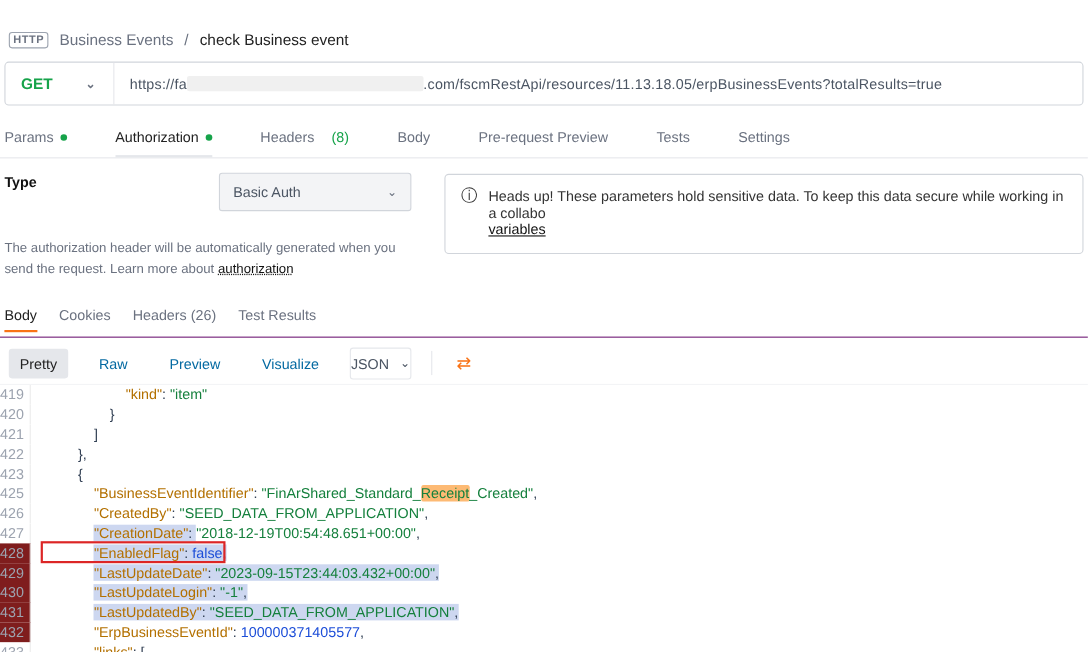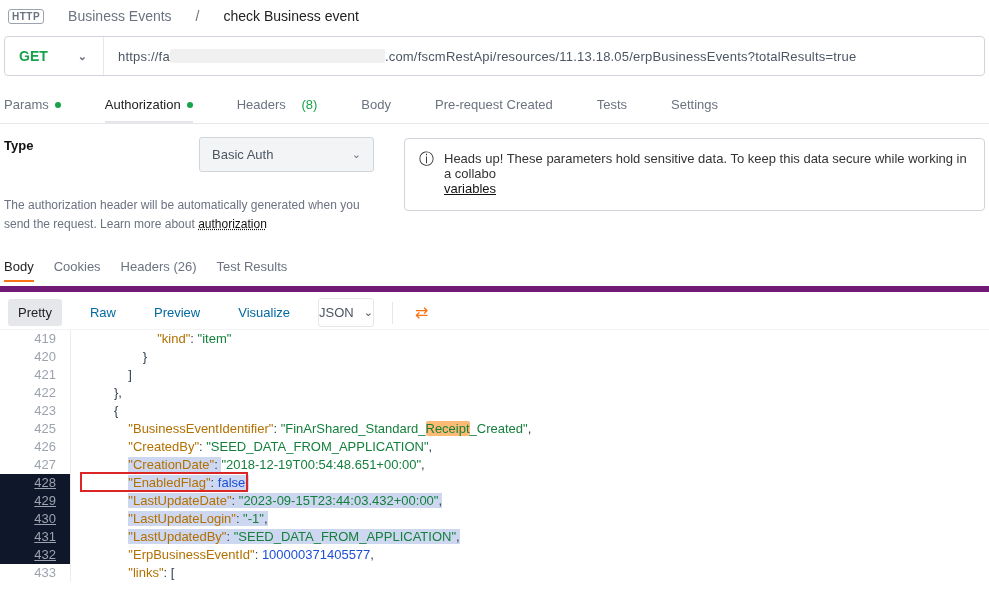--- a/index.html
+++ b/index.html
@@ -1,19 +1,19 @@
 <!DOCTYPE html>
 <html><head>
   <meta charset="utf-8">
   <style>
     * { margin:0; padding:0; box-sizing:border-box; font-family:-apple-system,BlinkMacSystemFont,"Segoe UI",Helvetica,Arial,sans-serif; }
     body { background:#fff; color:#333; font-size:13px; width:989px; height:593px; overflow:hidden; }
 
     
-    .bc { display:flex; align-items:center; gap:24px; padding:8px 8px 12px; }
+    .bc { display:flex; align-items:center; gap:10px; padding:28px 8px 12px; }
     .bc .http-badge { font-size:10px; font-weight:600; color:#6b7280; border:1px solid #9ca3af; border-radius:3px; padding:1px 3px; letter-spacing:.5px; }
     .bc span { color:#6b7280; font-size:14px; }
     .bc .cur { color:#222; }
 
     
     .reqbar { display:flex; align-items:center; border:1px solid #d1d5db; border-radius:4px; margin:0 4px 12px 4px; height:40px; }
     .method { display:flex; align-items:center; gap:30px; padding:0 16px 0 14px; color:#16a34a; font-weight:600; font-size:14px; border-right:1px solid #e5e7eb; height:100%; cursor:pointer; }
     .method .chev { color:#6b7280; font-size:11px; }
     .url { flex:1; display:flex; align-items:center; color:#4b5563; font-size:13px; padding:0 14px; font-family:ui-monospace,Menlo,monospace; letter-spacing:.2px; }
     .url .blurred { color:#d1d5db; background:#f0f0f0; display:inline-block; height:14px; width:215px; border-radius:2px; }
@@ -35,42 +35,42 @@
 
     .banner { display:flex; gap:10px; border:1px solid #d1d5db; border-radius:4px; padding:12px 14px 14px; flex:1; color:#333; font-size:13px; align-items:flex-start; }
     .banner a { color:#111; text-decoration:underline; }
 
     
     .resptabs { display:flex; gap:20px; padding:0 4px; margin-top:10px; height:32px; align-items:center; }
     .resptab { color:#6b7280; font-size:13px; cursor:pointer; padding-bottom:6px; border-bottom:2px solid transparent; }
     .resptab.active { color:#222; border-bottom-color:#f97316; }
 
     
-    .viewbar { display:flex; align-items:center; gap:18px; padding:10px 8px 6px; border-top:6px solid #701a75; border-bottom:1px solid #f3f4f6; height:44px; }
+    .viewbar { display:flex; align-items:center; gap:18px; padding:10px 8px 6px; border-top:1px solid #701a75; border-bottom:1px solid #f3f4f6; height:44px; }
     .vbtn { color:#0369a1; font-size:13px; cursor:pointer; padding:6px 10px; border-radius:3px; }
     .vbtn.active { color:#222; background:#e5e7eb; }
     .fmtsel { display:flex; align-items:center; gap:10px; padding:6px 0; border:1px solid #e5e7eb; border-radius:3px; color:#4b5563; font-size:13px; }
     .divider { width:1px; height:22px; background:#e5e7eb; }
     .wrap-icon { color:#f97316; font-size:16px; padding:4px; }
 
     
     .code { font-family:ui-monospace,Menlo,Consolas,monospace; font-size:13px; line-height:18px; overflow:hidden; }
     .cl { display:flex; height:18px; }
-    .ln { width:71px; text-align:right; padding-right:14px; color:#9ca3af; border-right:1px solid #ececec; user-select:none; background:#fff; }
+    .ln { width:28px; text-align:right; padding-right:14px; color:#9ca3af; border-right:1px solid #ececec; user-select:none; background:#fff; }
     .txt { padding-left:14px; white-space:pre; position:relative; }
     .key { color:#b37000; }
     .str { color:#15803d; }
     .num { color:#1d4ed8; }
     .bool { color:#1d4ed8; }
     .punc { color:#334155; }
     .hl { background:#fdba74; border-radius:2px; padding:0 0px; }
     .sel { background:#cdd7f0; }
     .rbox1 { position:absolute; border:2px solid #dc2626; height:20px; top:-2px; left:9px; width:365px; pointer-events:none; }
     .rbox2 { position:absolute; border:2px solid #dc2626; height:20px; top:-2px; left:9px; width:168px; pointer-events:none; }
-    .gutter-hl .ln { background:#0f172a;text-decoration:underline; }
+    .gutter-hl .ln { background:#7f1d1d; }
   </style>
 </head>
 <body>
 
 <div class="bc">
   <span class="http-badge">HTTP</span>
   <span>Business Events</span>
   <span>/</span>
   <span class="cur">check Business event</span>
 </div>
@@ -94,21 +94,21 @@
     </div>
   <div class="rtab active">
       <span>Authorization</span>
       <span class="dot"></span>
     </div>
   <div class="rtab"><span>Headers</span>&nbsp;<span class="hdr-count">(8)</span></div>
   <div class="rtab">
       <span>Body</span>
     </div>
   <div class="rtab">
-      <span>Pre-request Created</span>
+      <span>Pre-request Preview</span>
     </div>
   <div class="rtab">
       <span>Tests</span>
     </div>
   <div class="rtab">
       <span>Settings</span>
     </div>
 </div>
 
 <div class="authrow">

